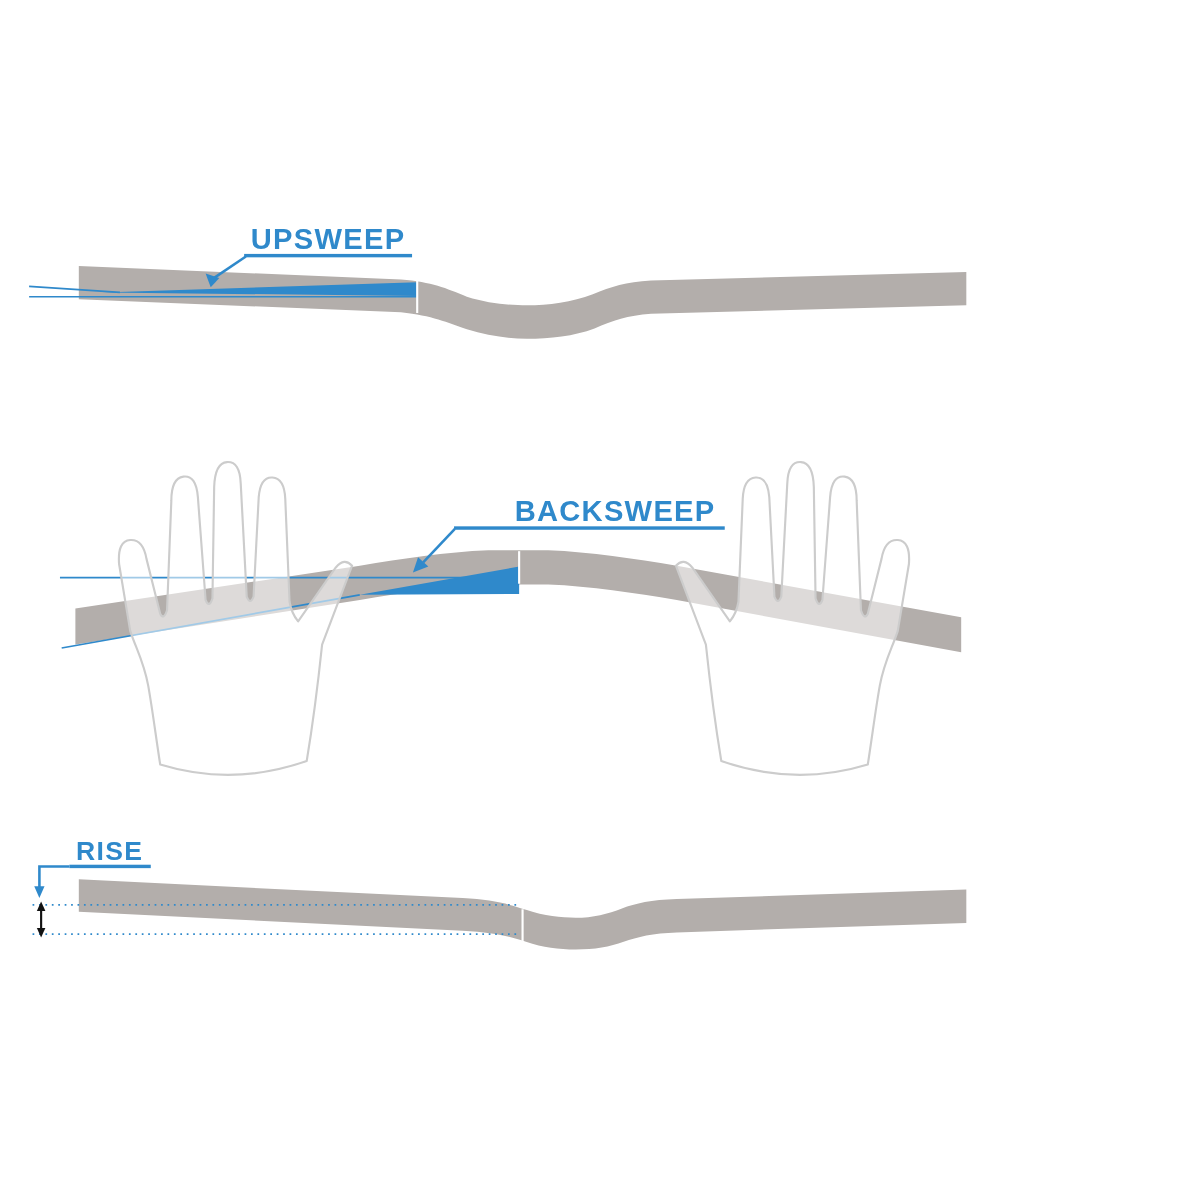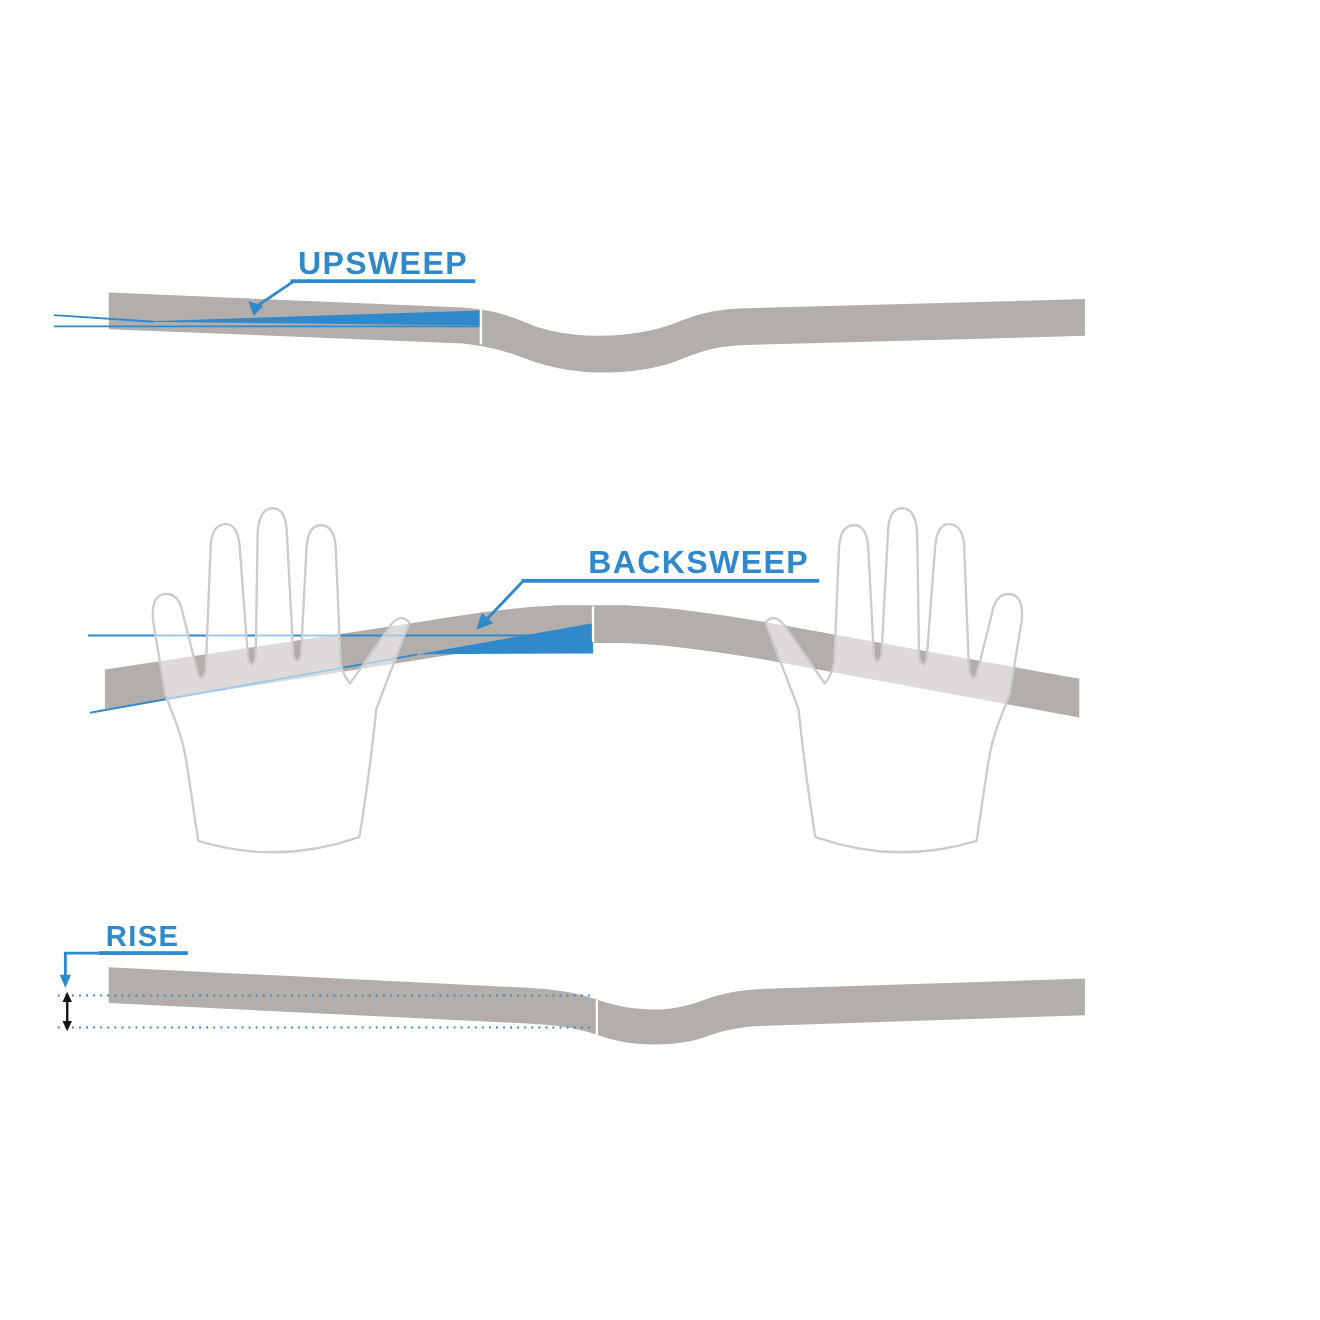--- a/index.html
+++ b/index.html
@@ -2,21 +2,20 @@
 <html style="--accent: #2f89cb; --bar-gray: #b3aeab; --hand-outline: #cccccc; --measure-black: #121212; --background: #ffffff;"><head>
 <meta charset="utf-8">
 <style>
   html,body{margin:0;padding:0;background:#ffffff;}
   .stage{
     position:relative;
     width:1028px;height:1200px;
     background:var(--background,#ffffff);
     font-family:"Liberation Sans",sans-serif;
     overflow:hidden;
-    margin-left:20px;
   }
   .stage svg{display:block;width:100%;height:100%;}
   .label-text{
     font-family:"Liberation Sans",sans-serif;
     font-weight:700;
     fill:var(--accent,#2f89cb);
     letter-spacing:1.5px;
   }
   .t34{font-size:34px;}
   .t31{font-size:31px;}

